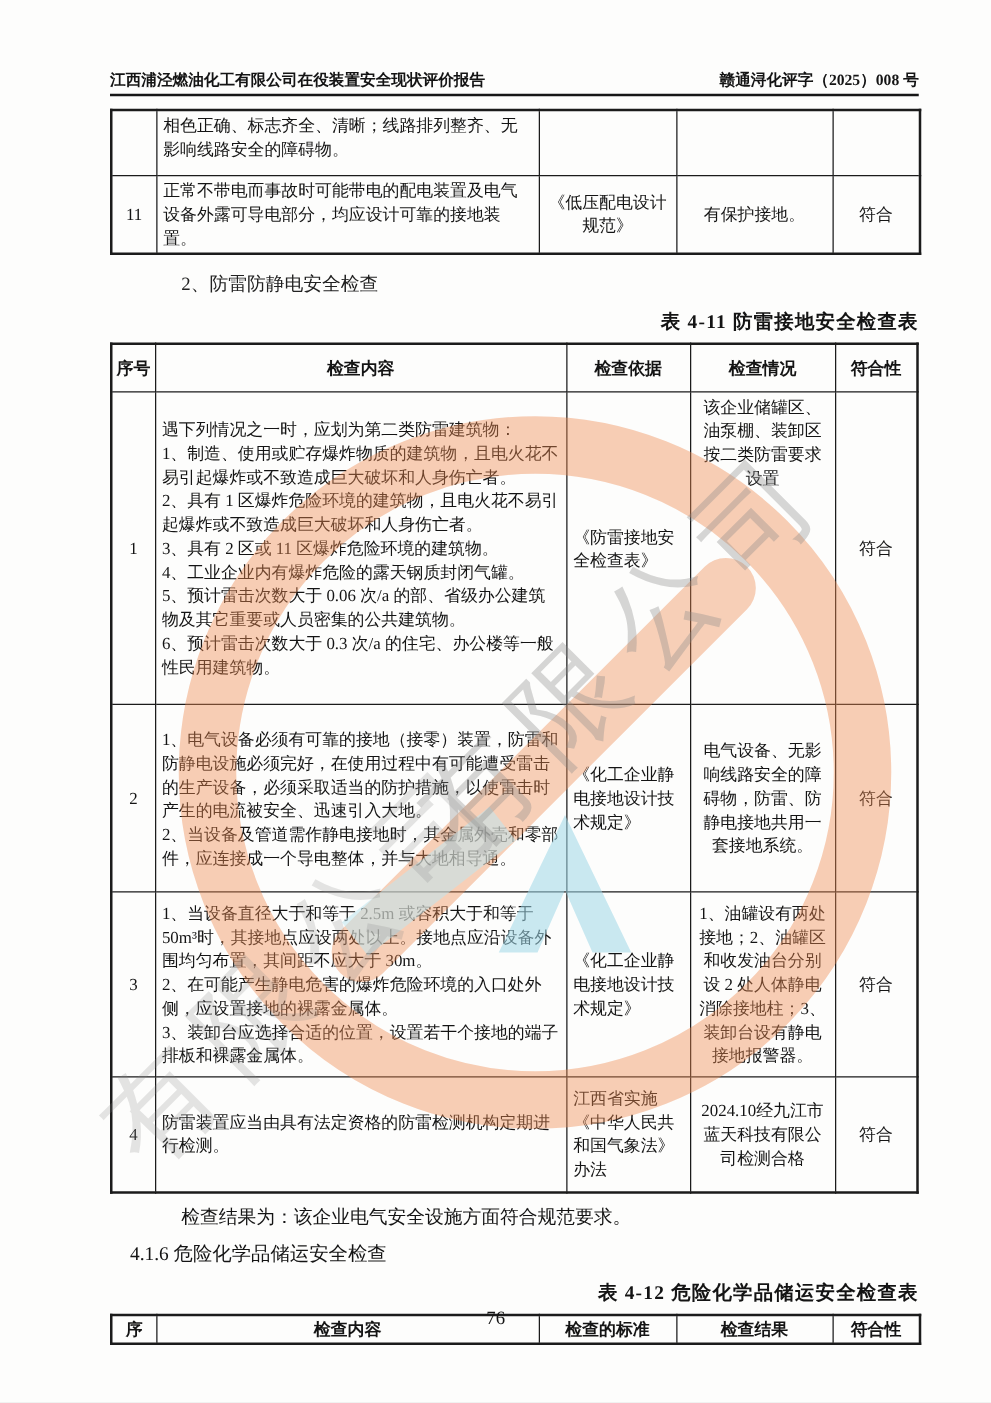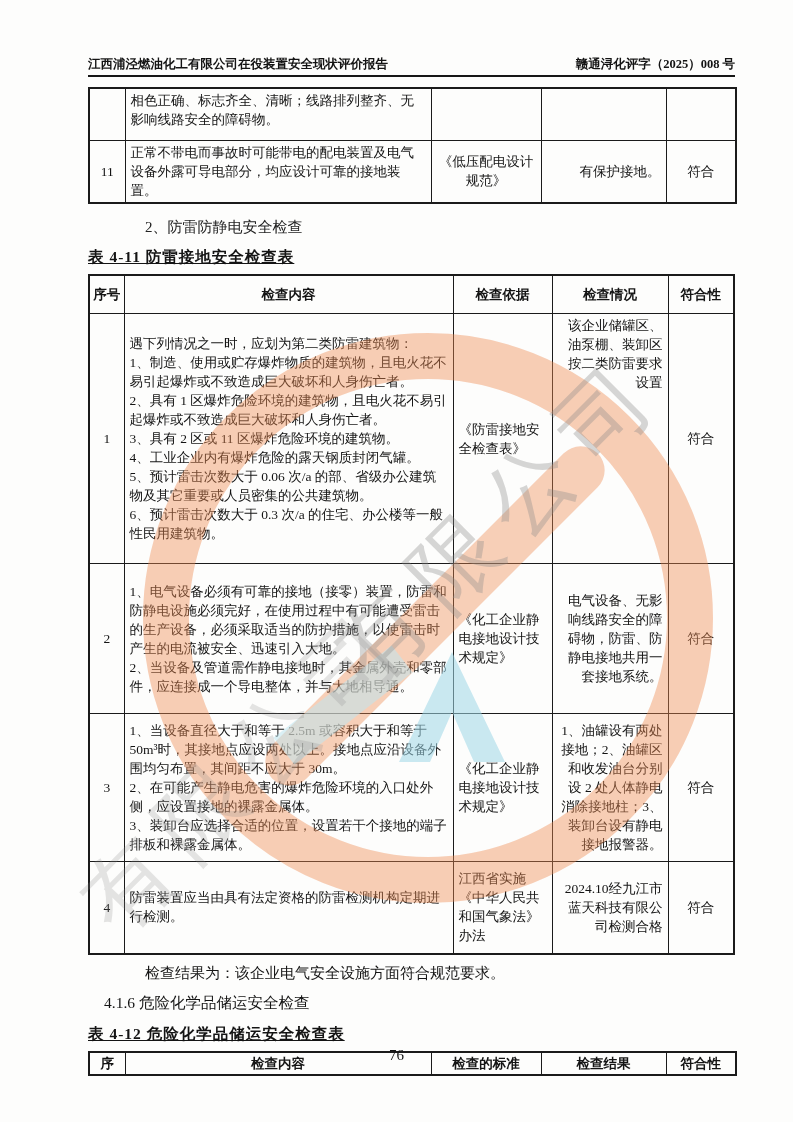--- a/index.html
+++ b/index.html
@@ -27,27 +27,27 @@
     border:1px solid #1b1b1b;
     font-size:13.5px;line-height:19px;
     padding:2px 5px;vertical-align:middle;
     overflow:hidden;
     margin-left:32px;
   }
   th{font-weight:bold;text-align:center;padding:1px 2px;}
   .c-no{text-align:center;}
   .c-content{text-align:left;}
   .c-basis{text-align:left;}
-  .c-sit{text-align:right;}
+  .c-sit{text-align:center;}
   .c-conf{text-align:center;}
   .multiline{white-space:pre-line;}
   .vtop{vertical-align:top;}
   
   .sec-heading{font-size:15px;margin:14px 0 0 57px;color:#222;}
-  .tbl-title{font-size:15.5px;font-weight:bold;text-align:left;margin:10px 0 6px 0;letter-spacing:1px;text-decoration:underline;}
+  .tbl-title{font-size:15.5px;font-weight:bold;text-align:right;margin:10px 0 6px 0;letter-spacing:1px;}
   .result-line{font-size:15px;margin:9px 0 0 57px;}
   .num-heading{font-size:15.5px;font-weight:normal;margin:10px 0 0 16px;}
   .page-num{position:absolute;left:0;right:0;bottom:58px;text-align:center;font-size:15px;z-index:1;}
   
   .watermark{position:absolute;inset:0;z-index:2;pointer-events:none;}
 </style>
 </head>
 <body>
 
 <div class="page">

